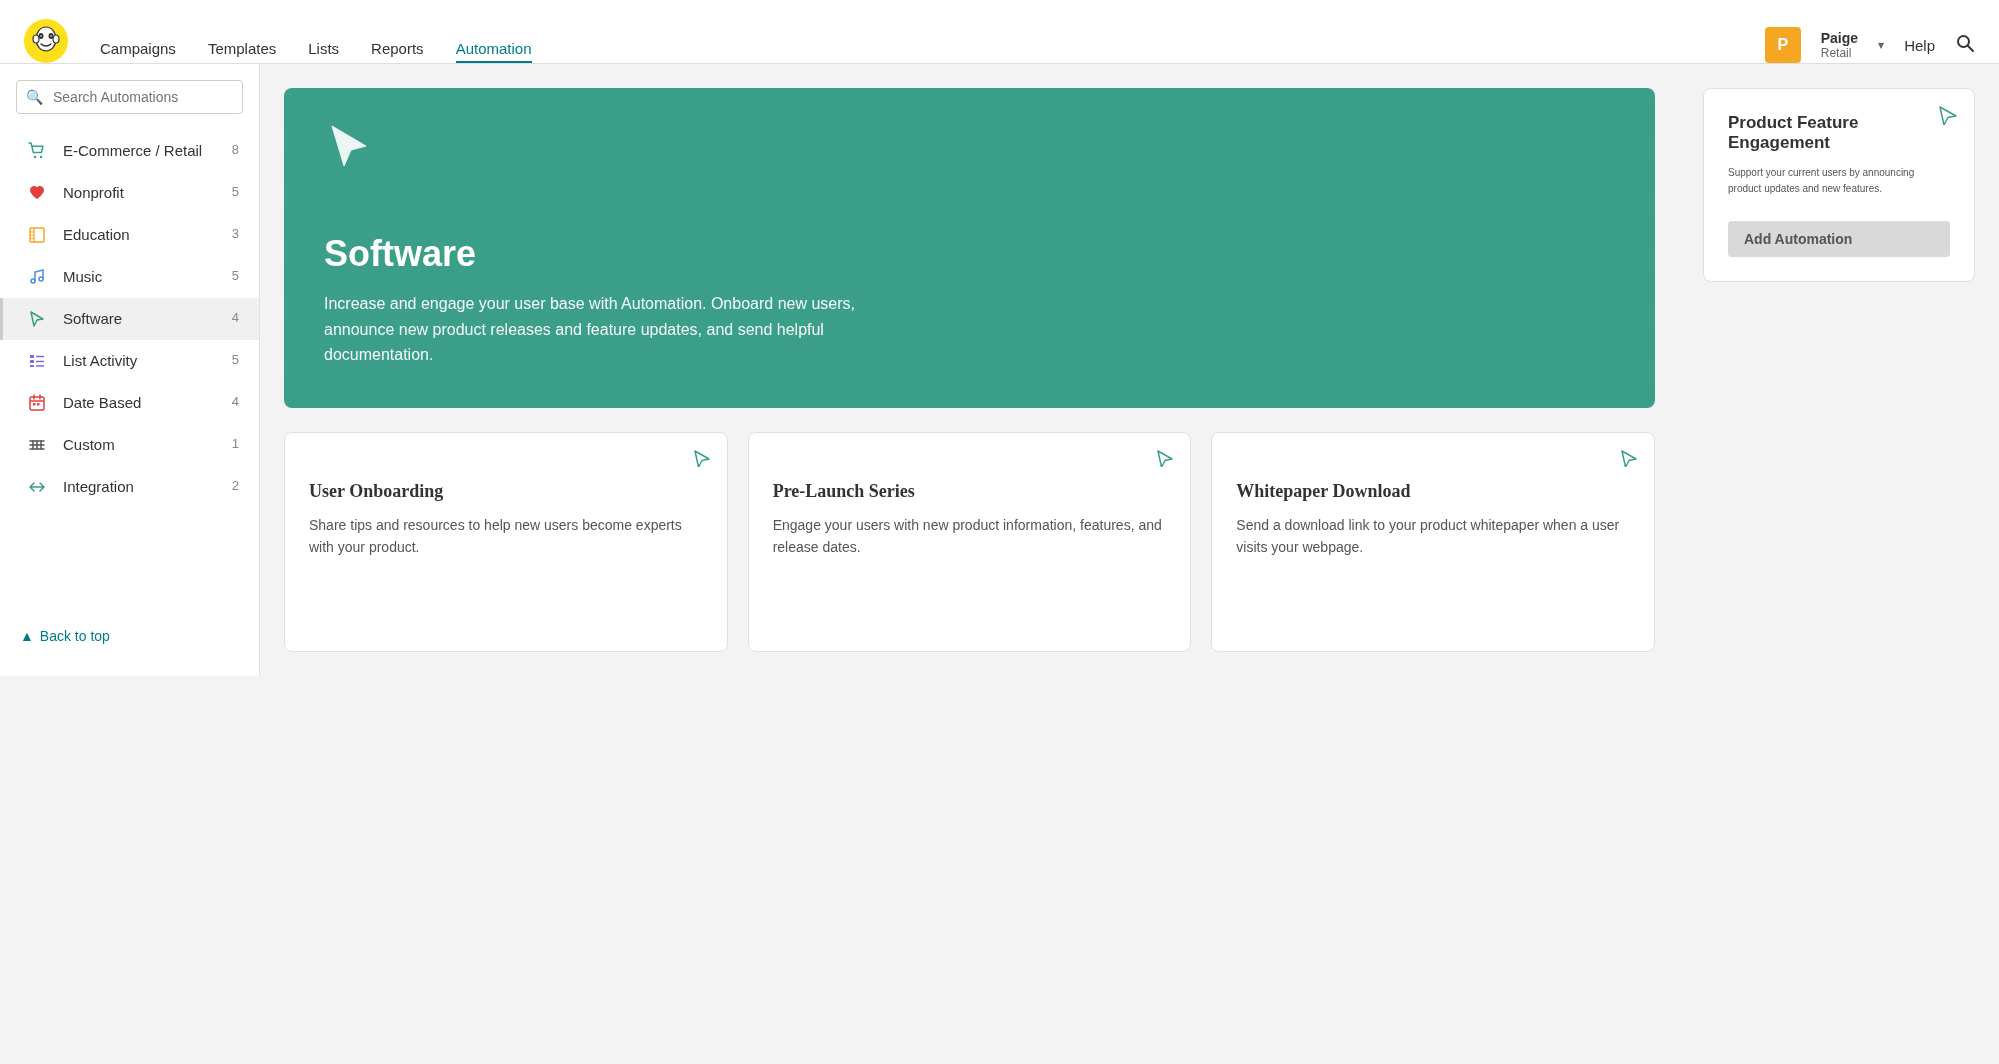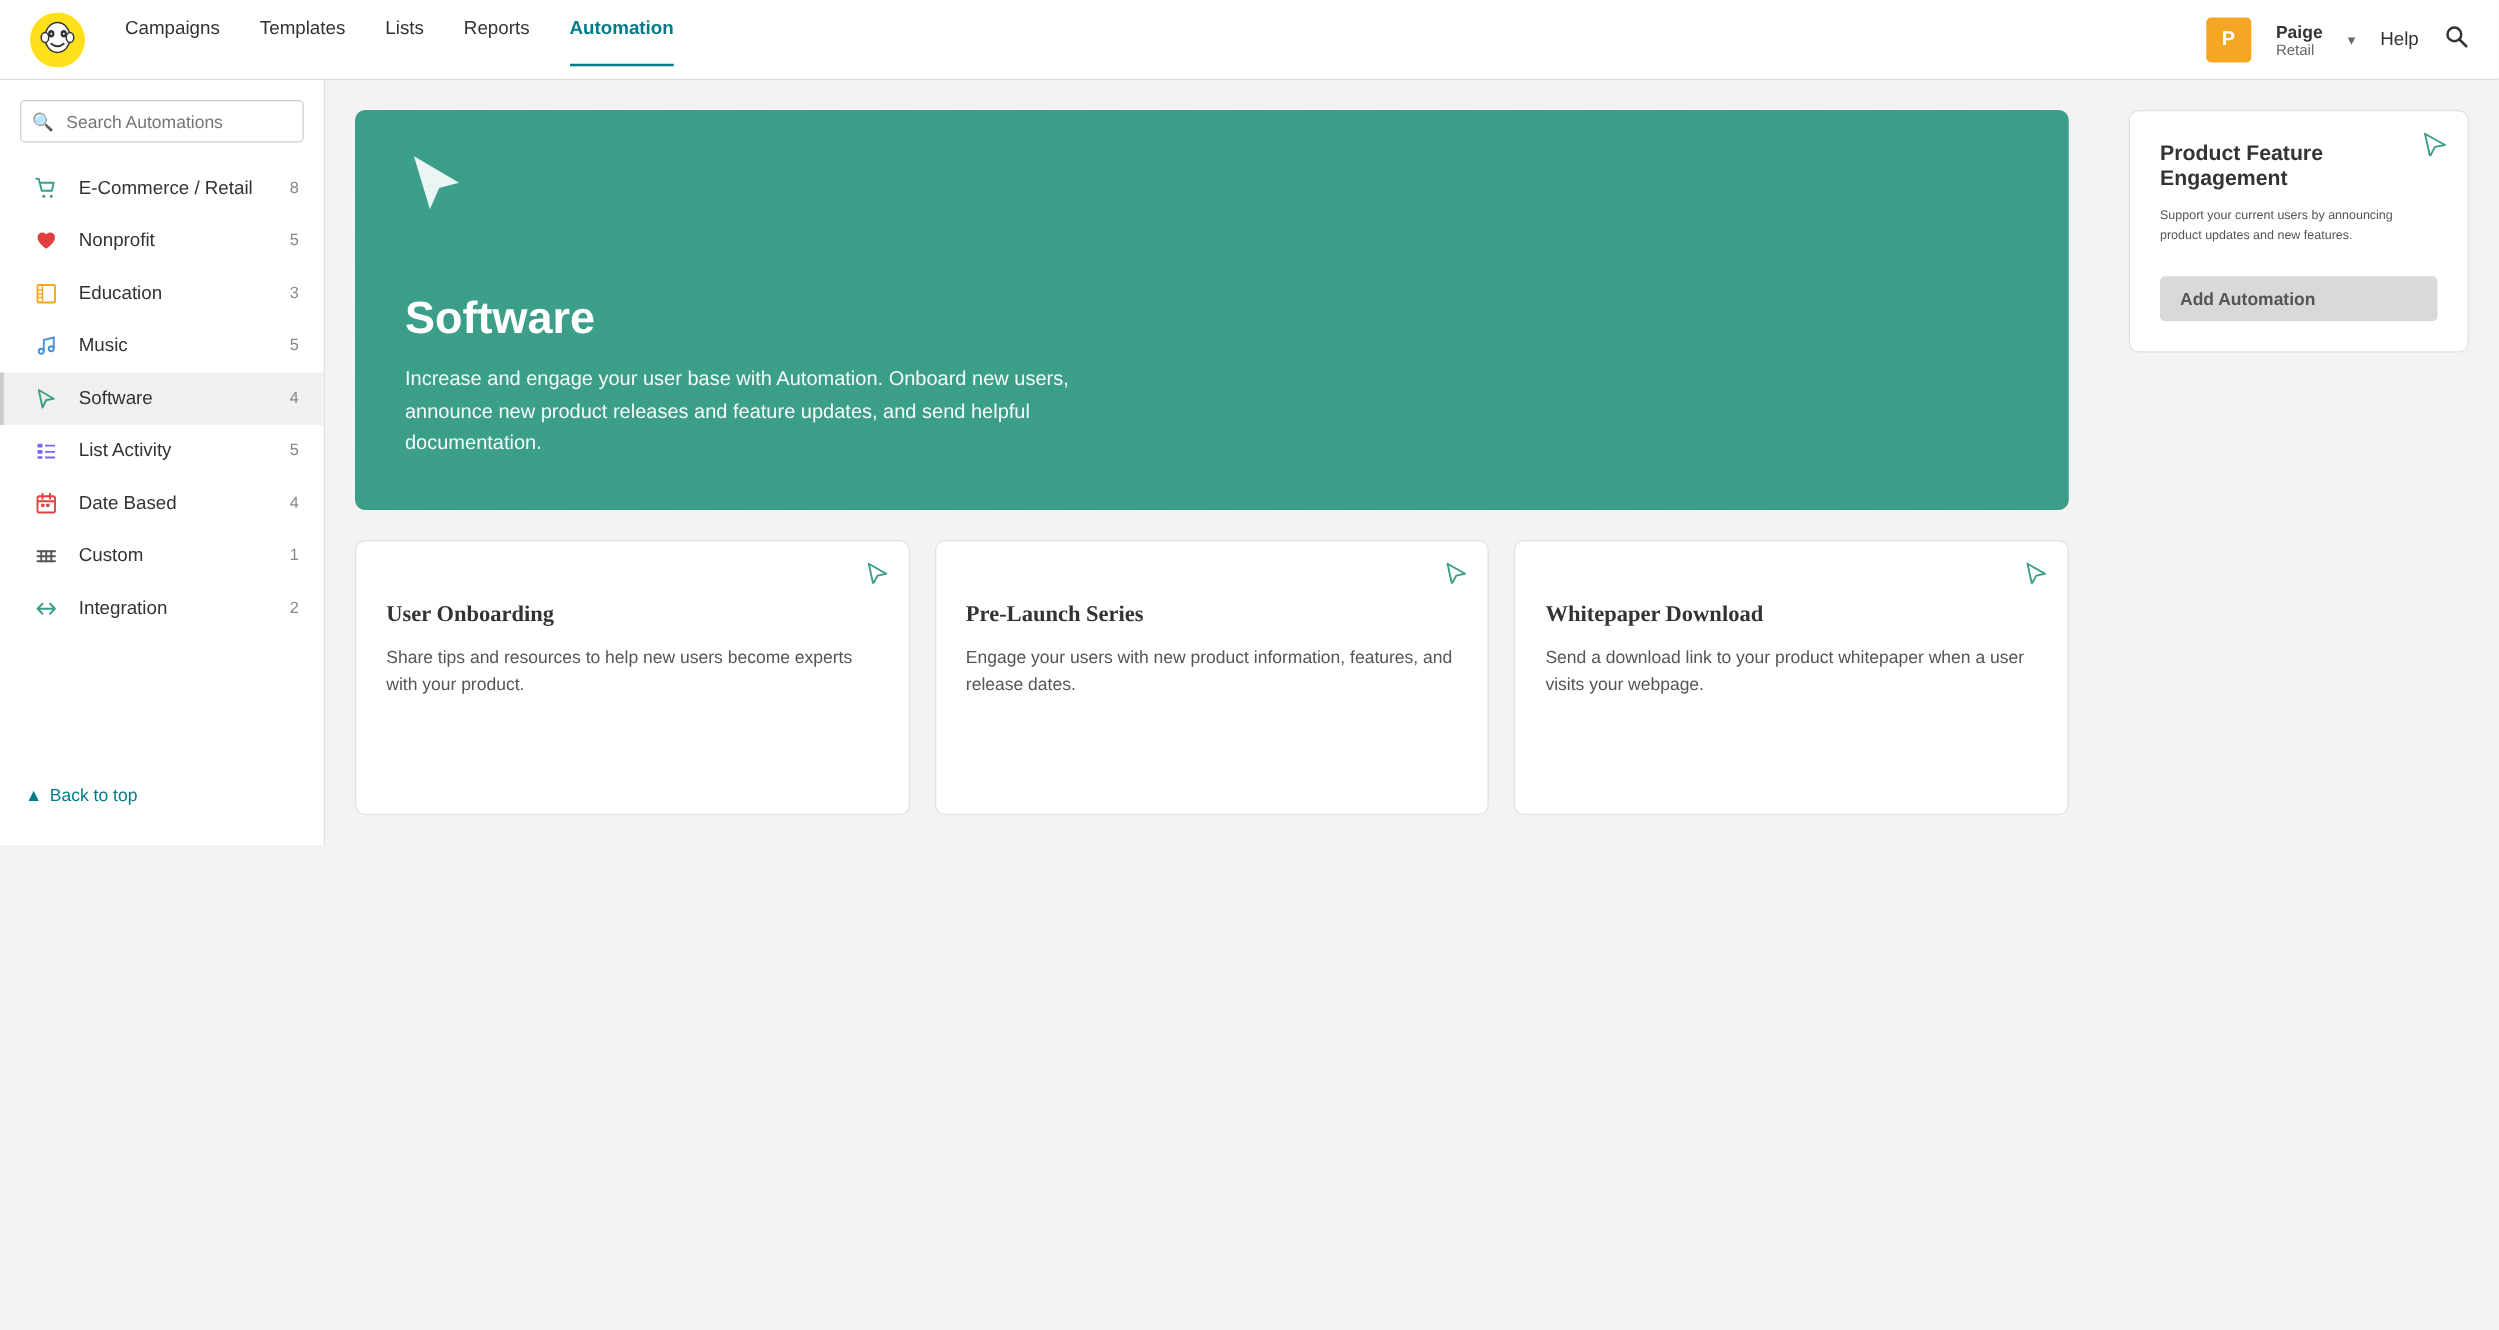--- a/index.html
+++ b/index.html
@@ -1,20 +1,20 @@
 <!DOCTYPE html>
 <html><head>
   <meta charset="utf-8">
   <style>
     * { box-sizing: border-box; margin: 0; padding: 0; }
     body { font-family: -apple-system, BlinkMacSystemFont, 'Helvetica Neue', Arial, sans-serif; background: #f3f3f3; color: #333; }
 
     
     .topnav {
-      display: flex; align-items: center; background: #fff;
+      display: flex; align-items: flex-end; background: #fff;
       border-bottom: 1px solid #ddd; height: 64px; padding: 0 24px;
       position: sticky; top: 0; z-index: 100;
     }
     .topnav-logo { width: 44px; height: 44px; margin-right: 32px; }
     .topnav-logo svg { width: 44px; height: 44px; }
     .topnav-links { display: flex; gap: 32px; flex: 1; }
     .topnav-link {
       font-size: 15px; font-weight: 500; color: #333; text-decoration: none;
       cursor: pointer; padding: 4px 0; border-bottom: 2px solid transparent;
     }
@@ -106,21 +106,21 @@
       background: #fff; border: 1px solid #e0e0e0; border-radius: 8px;
       padding: 24px; position: relative; min-height: 220px;
     }
     .small-card-cursor { position: absolute; top: 16px; right: 16px; color: #3a9e88; font-size: 16px; }
     .small-card-title { font-size: 18px; font-weight: 700; margin-bottom: 12px; color: #333; margin-top: 24px; font-family: Liberation Serif, serif; }
     .small-card-desc { font-size: 14px; color: #555; line-height: 1.6; }
 
     
     .content-with-panel { display: flex; gap: 0; }
     .main-area { flex: 1; padding: 24px; }
-    .topnav-link-wrap { position: relative; padding-bottom: 20px; font-weight: bold; }
+    .topnav-link-wrap { position: relative; padding-bottom: 4px; }
   </style>
 </head>
 <body>
 
 <nav class="topnav">
   <div class="topnav-logo">
     <svg viewBox="0 0 44 44" xmlns="http://www.w3.org/2000/svg">
       <circle cx="22" cy="22" r="22" fill="#ffe01b"></circle>
       <ellipse cx="22" cy="20" rx="10" ry="12" fill="#fff" stroke="#333" stroke-width="1.2"></ellipse>
       <ellipse cx="17" cy="17" rx="2.5" ry="3" fill="#333"></ellipse>

